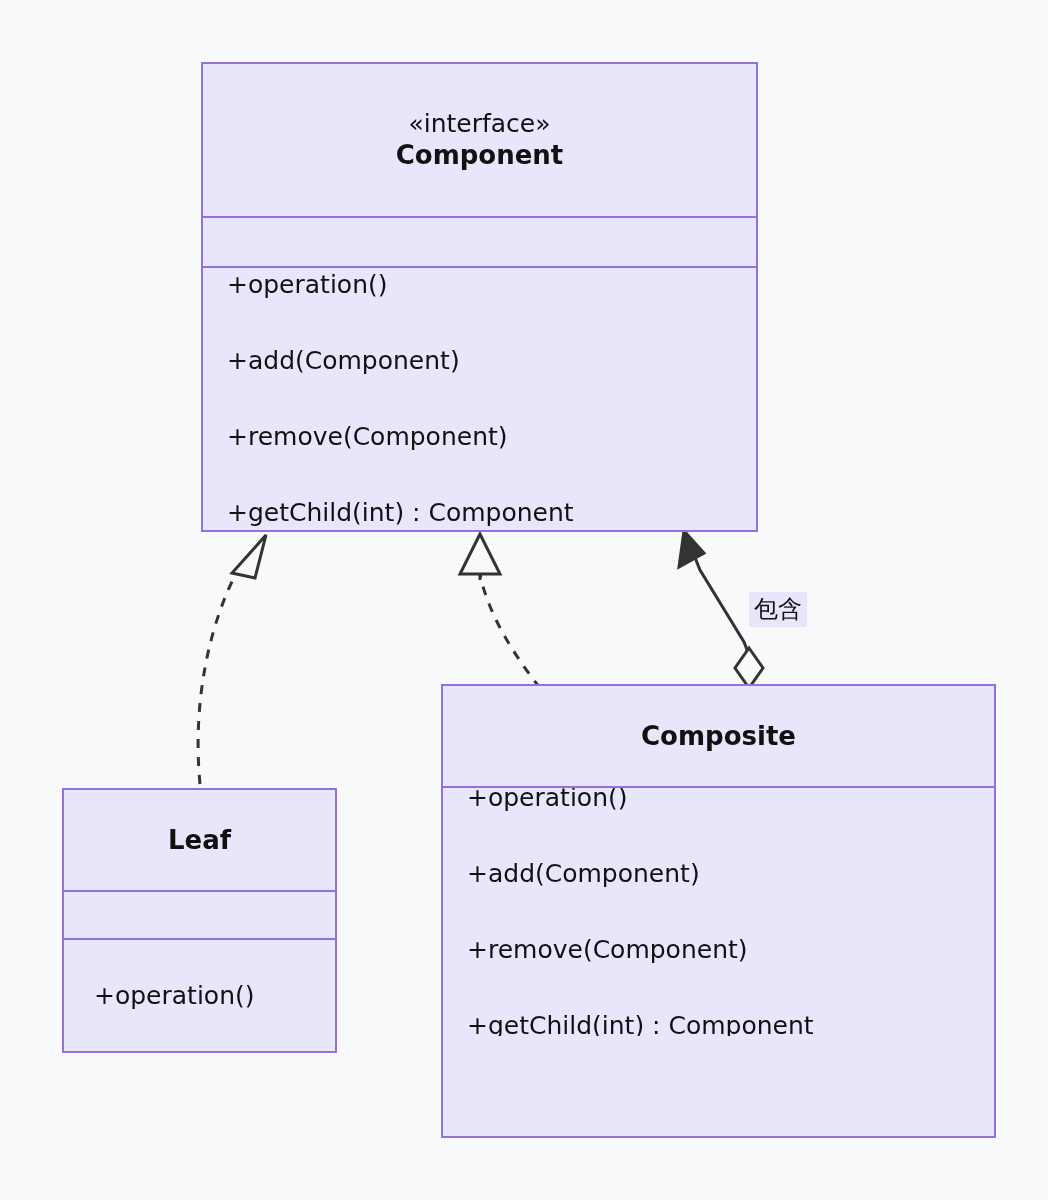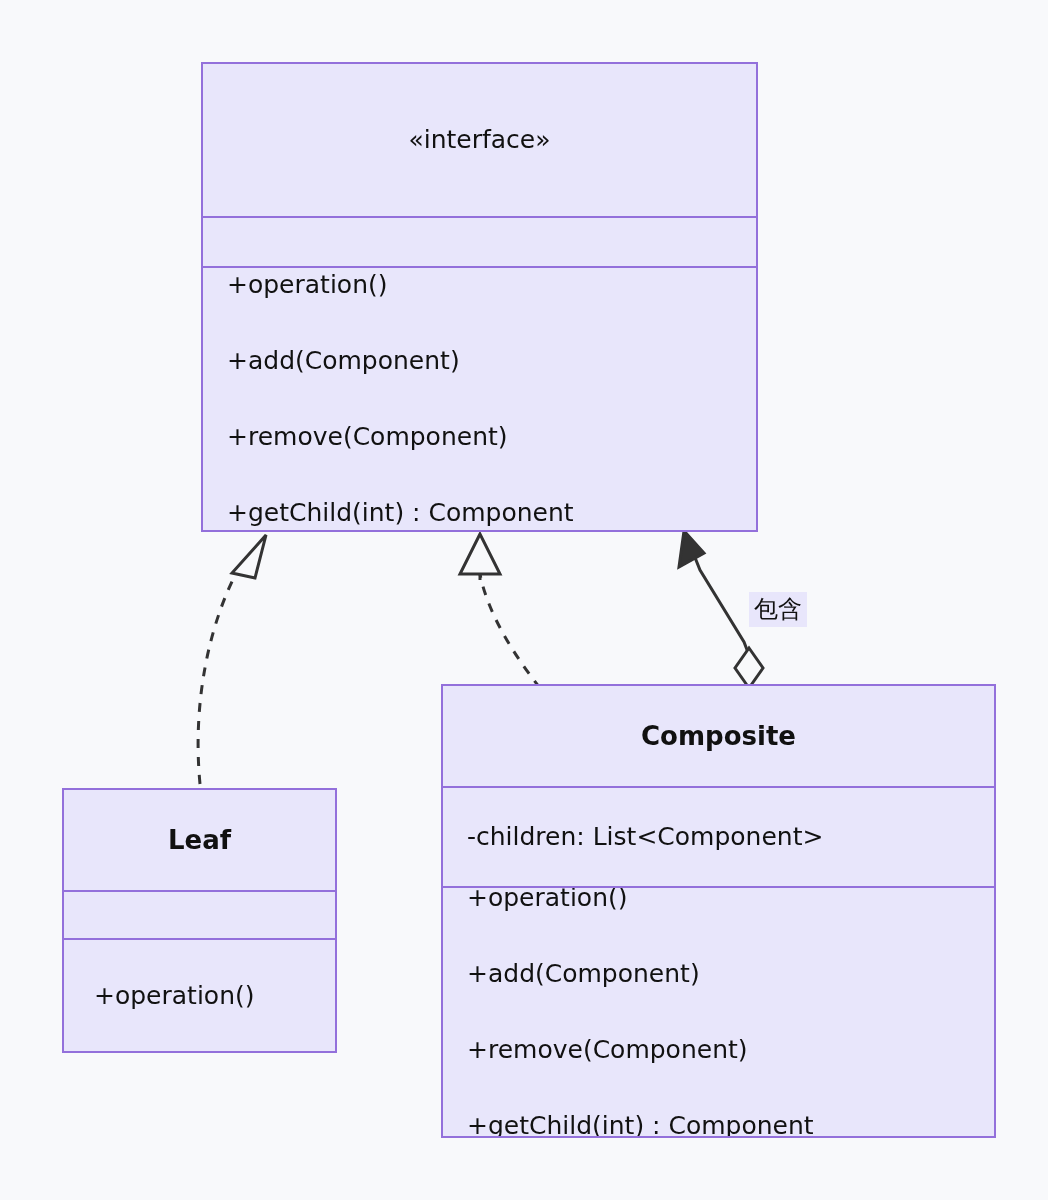--- a/index.html
+++ b/index.html
@@ -120,20 +120,21 @@
     <g>
       <path d="M 749 688 L 749 671 L 749 655 L 744 642 L 700 570 L 692 550" fill="none" stroke="#333333" stroke-width="3" stroke-linecap="butt"></path>
       <polygon points="684,531 679,567 704,553" fill="#333333" stroke="#333333" stroke-width="3" stroke-linejoin="miter"></polygon>
       <polygon points="749,648 763,668 749,688 735,668" fill="#f8f9fb" stroke="#333333" stroke-width="3" stroke-linejoin="miter"></polygon>
     </g>
   </svg>
 
   <div class="uml-class" id="class-component">
     <div class="compartment c-header cmp-title">
       <div class="stereotype">«interface»</div>
+      <div class="class-name">Component</div>
     </div>
     <div class="compartment c-body cmp-attrs"></div>
     <div class="compartment c-body cmp-ops">
       <div class="member">+operation()</div>
       <div class="member">+add(Component)</div>
       <div class="member">+remove(Component)</div>
       <div class="member">+getChild(int) : Component</div>
     </div>
   </div>
 
@@ -144,23 +145,20 @@
     <div class="compartment c-body cmp-attrs"></div>
     <div class="compartment c-body cmp-ops">
       <div class="member">+operation()</div>
     </div>
   </div>
 
   <div class="uml-class" id="class-composite">
     <div class="compartment c-header cmp-title">
       <div class="class-name">Composite</div>
     </div>
-    <div class="compartment c-body cmp-attrs">
-      <div class="member">-children: List&lt;Component&gt;</div>
-    </div>
     <div class="compartment c-body cmp-ops">
       <div class="member">+operation()</div>
       <div class="member">+add(Component)</div>
       <div class="member">+remove(Component)</div>
       <div class="member">+getChild(int) : Component</div>
     </div>
   </div>
 
   <div class="edge-label" style="left: 749px; top: 592px;">包含</div>
 

